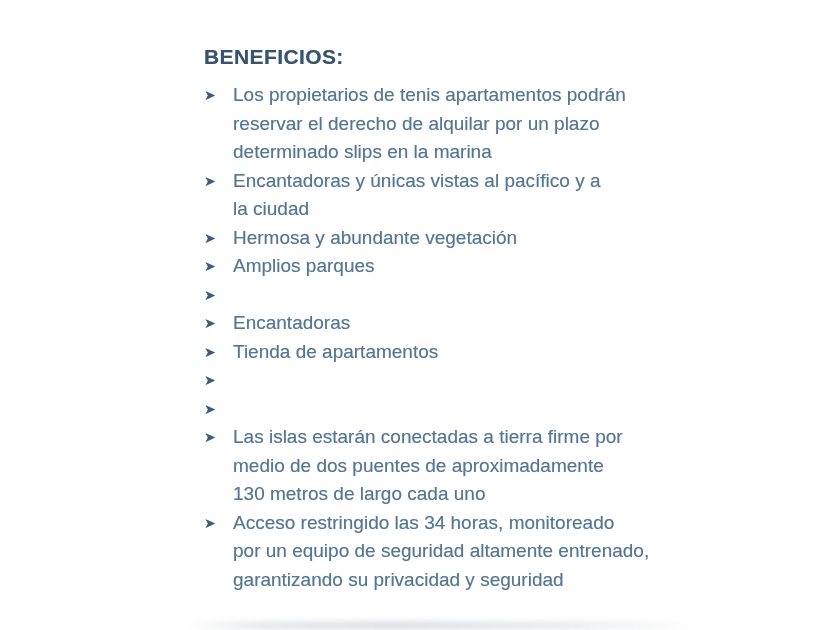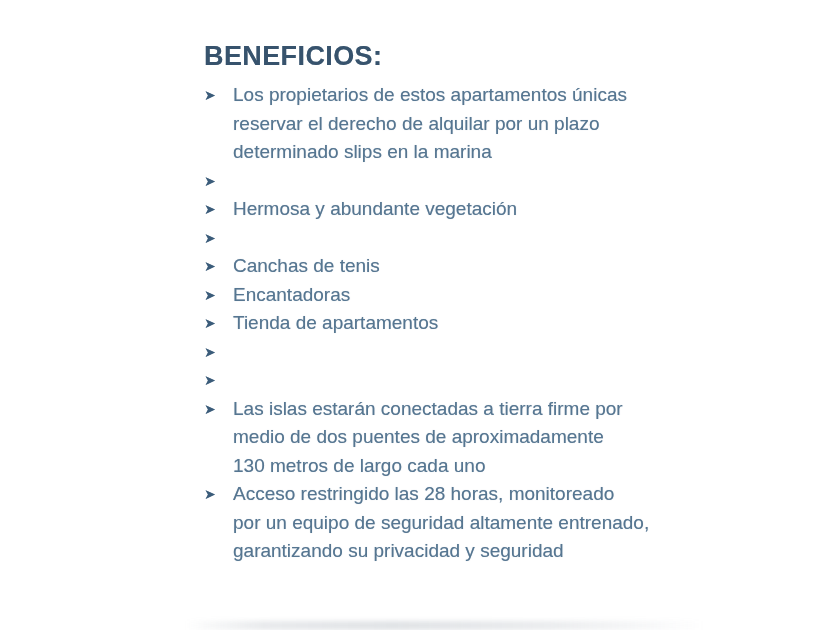--- a/index.html
+++ b/index.html
@@ -18,21 +18,21 @@
     background: var(--page-bg, #ffffff);
   }
   .content {
     position: absolute;
     left: 204px;
     top: 44px;
     width: 480px;
   }
   .title {
     margin: 0 0 12px 0;
-    font-size: 27px;
+    font-size: 21px;
     line-height: 25px;
     font-weight: 700;
     letter-spacing: 0.4px;
     color: var(--title-color, #37536d);
     text-shadow: 0 0 0.6px rgba(55,83,109,0.55);
   }
   ul.benefits {
     list-style: none;
     margin: 0;
     padding: 0;
@@ -75,41 +75,43 @@
 </style>
 </head>
 <body>
 
 <div class="page">
   <div class="content">
     <h1 class="title">BENEFICIOS:</h1>
     <ul class="benefits">
   <li class="benefit">
     <span class="bullet">➤</span>
-    <span class="benefit-text">Los propietarios de estos apartamentos únicas
+    <span class="benefit-text">Los propietarios de tenis apartamentos podrán
 reservar el derecho de alquilar por un plazo
 determinado slips en la marina</span>
   </li>
 
   <li class="benefit">
     <span class="bullet">➤</span>
+    <span class="benefit-text">Encantadoras y únicas vistas al pacífico y a
+la ciudad</span>
   </li>
 
   <li class="benefit">
     <span class="bullet">➤</span>
     <span class="benefit-text">Hermosa y abundante vegetación</span>
   </li>
 
   <li class="benefit">
     <span class="bullet">➤</span>
+    <span class="benefit-text">Amplios parques</span>
   </li>
 
   <li class="benefit">
     <span class="bullet">➤</span>
-    <span class="benefit-text">Canchas de tenis</span>
   </li>
 
   <li class="benefit">
     <span class="bullet">➤</span>
     <span class="benefit-text">Encantadoras</span>
   </li>
 
   <li class="benefit">
     <span class="bullet">➤</span>
     <span class="benefit-text">Tienda de apartamentos</span>
@@ -125,20 +127,20 @@
 
   <li class="benefit">
     <span class="bullet">➤</span>
     <span class="benefit-text">Las islas estarán conectadas a tierra firme por
 medio de dos puentes de aproximadamente
 130 metros de largo cada uno</span>
   </li>
 
   <li class="benefit">
     <span class="bullet">➤</span>
-    <span class="benefit-text">Acceso restringido las 28 horas, monitoreado
+    <span class="benefit-text">Acceso restringido las 34 horas, monitoreado
 por un equipo de seguridad altamente entrenado,
 garantizando su privacidad y seguridad</span>
   </li>
 </ul>
   </div>
   <div class="scan-artifact"></div>
 </div>
 
 </body></html>

